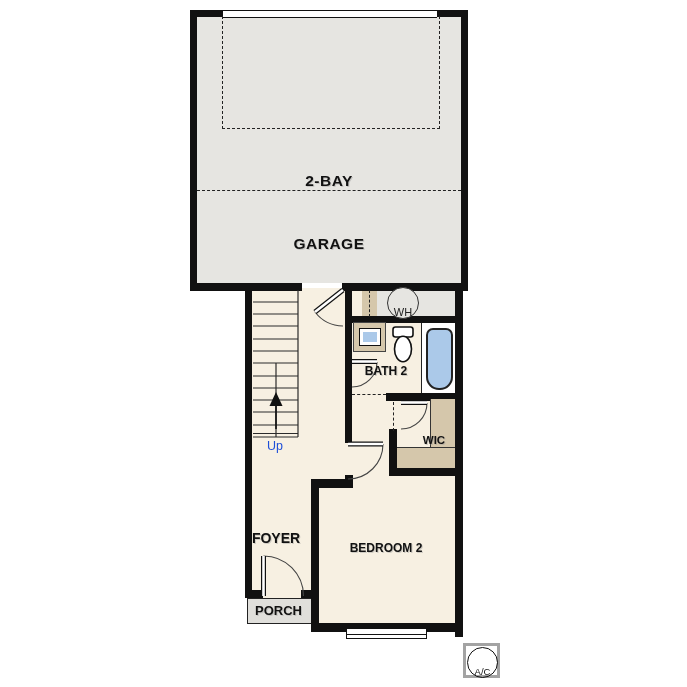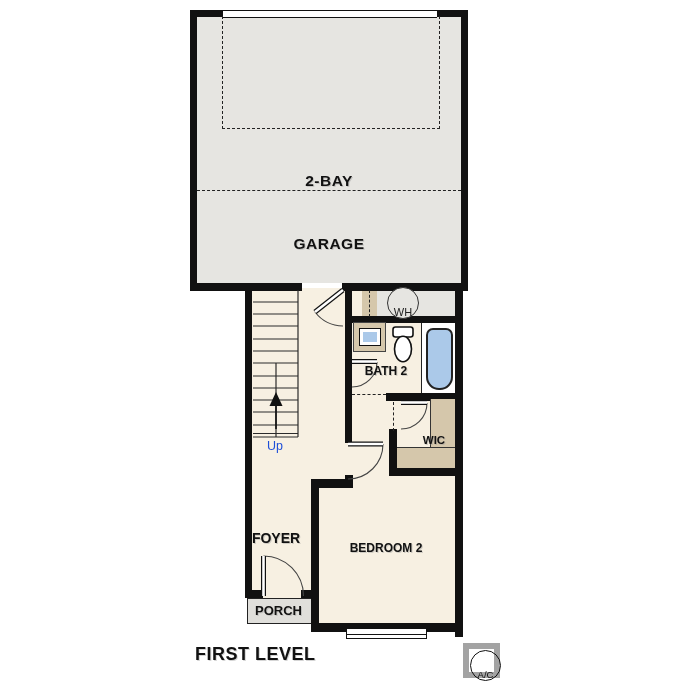--- a/index.html
+++ b/index.html
@@ -64,21 +64,21 @@
   <div class="fx" style="left:421px;top:323px;width:34px;height:70px;background:#fff;border-left:1.5px solid #222;box-sizing:border-box;"></div>
   <div class="fx" style="left:426px;top:328px;width:27px;height:62px;background:#abc9e9;border:2px solid #222;box-sizing:border-box;border-radius:7px 7px 13px 13px;"></div>
   <div class="fx" style="left:430px;top:399px;width:25px;height:50px;background:#d5c7ab;border-left:1px solid #333;box-sizing:border-box;"></div>
   <div class="fx" style="left:397px;top:447px;width:58px;height:21px;background:#d5c7ab;border-top:1px solid #333;box-sizing:border-box;"></div>
   <div class="fx circle" style="left:387px;top:287px;width:32px;height:32px;background:#e6e5e1;border:1.6px solid #333;box-sizing:border-box;">
     <span class="lbl lbl-light" style="position:static;font-size:11px;color:#222;">WH</span>
   </div>
   <div class="fx" style="left:346px;top:628px;width:81px;height:11px;background:#fff;border:1.6px solid #111;box-sizing:border-box;z-index:6;">
     <div style="position:absolute;left:0;right:0;top:50%;border-top:1px solid #111;"></div>
   </div>
-  <div class="fx" style="left:463px;top:643px;width:37px;height:35px;background:#fff;border:6px solid #a3a3a3;box-sizing:border-box;">
+  <div class="fx" style="left:463px;top:643px;width:37px;height:35px;background:#fff;border:3px solid #a3a3a3;box-sizing:border-box;">
     <div class="circle" style="position:absolute;left:1px;top:1px;width:29px;height:29px;border:1.4px solid #111;">
       <span class="lbl lbl-light" style="position:static;font-size:9.5px;color:#111;">A/C</span>
     </div>
   </div>
 
   <svg class="overlay" width="687" height="687" viewBox="0 0 687 687">
 
     <g stroke="#2a2a2a" stroke-width="1.2">
       <line x1="253" y1="302" x2="298" y2="302"></line>
         <line x1="253" y1="314" x2="298" y2="314"></line>
@@ -141,15 +141,14 @@
   <div class="lbl" style="left:229px;top:128px;width:200px;font-size:15.5px;line-height:21px;letter-spacing:.5px;">
     <div>2-BAY</div>
     <div>GARAGE</div>
   </div>
   <div class="lbl" style="left:336px;top:364px;width:100px;font-size:12px;">BATH 2</div>
   <div class="lbl" style="left:409px;top:434px;width:50px;font-size:11.5px;">WIC</div>
   <div class="lbl" style="left:306px;top:541px;width:160px;font-size:12px;">BEDROOM 2</div>
   <div class="lbl" style="left:226px;top:530px;width:100px;font-size:14px;">FOYER</div>
   <div class="lbl" style="left:248px;top:603px;width:61px;font-size:13px;">PORCH</div>
   <div class="lbl lbl-light" style="left:255px;top:439px;width:40px;font-size:12.5px;color:#1d4ed8;">Up</div>
-  <div class="lbl" style="left:195px;top:644px;width:200px;text-align:left;font-size:18px;letter-spacing:.5px;">FIRST LEVEL</div>
 
 </div>
 
 </body></html>

